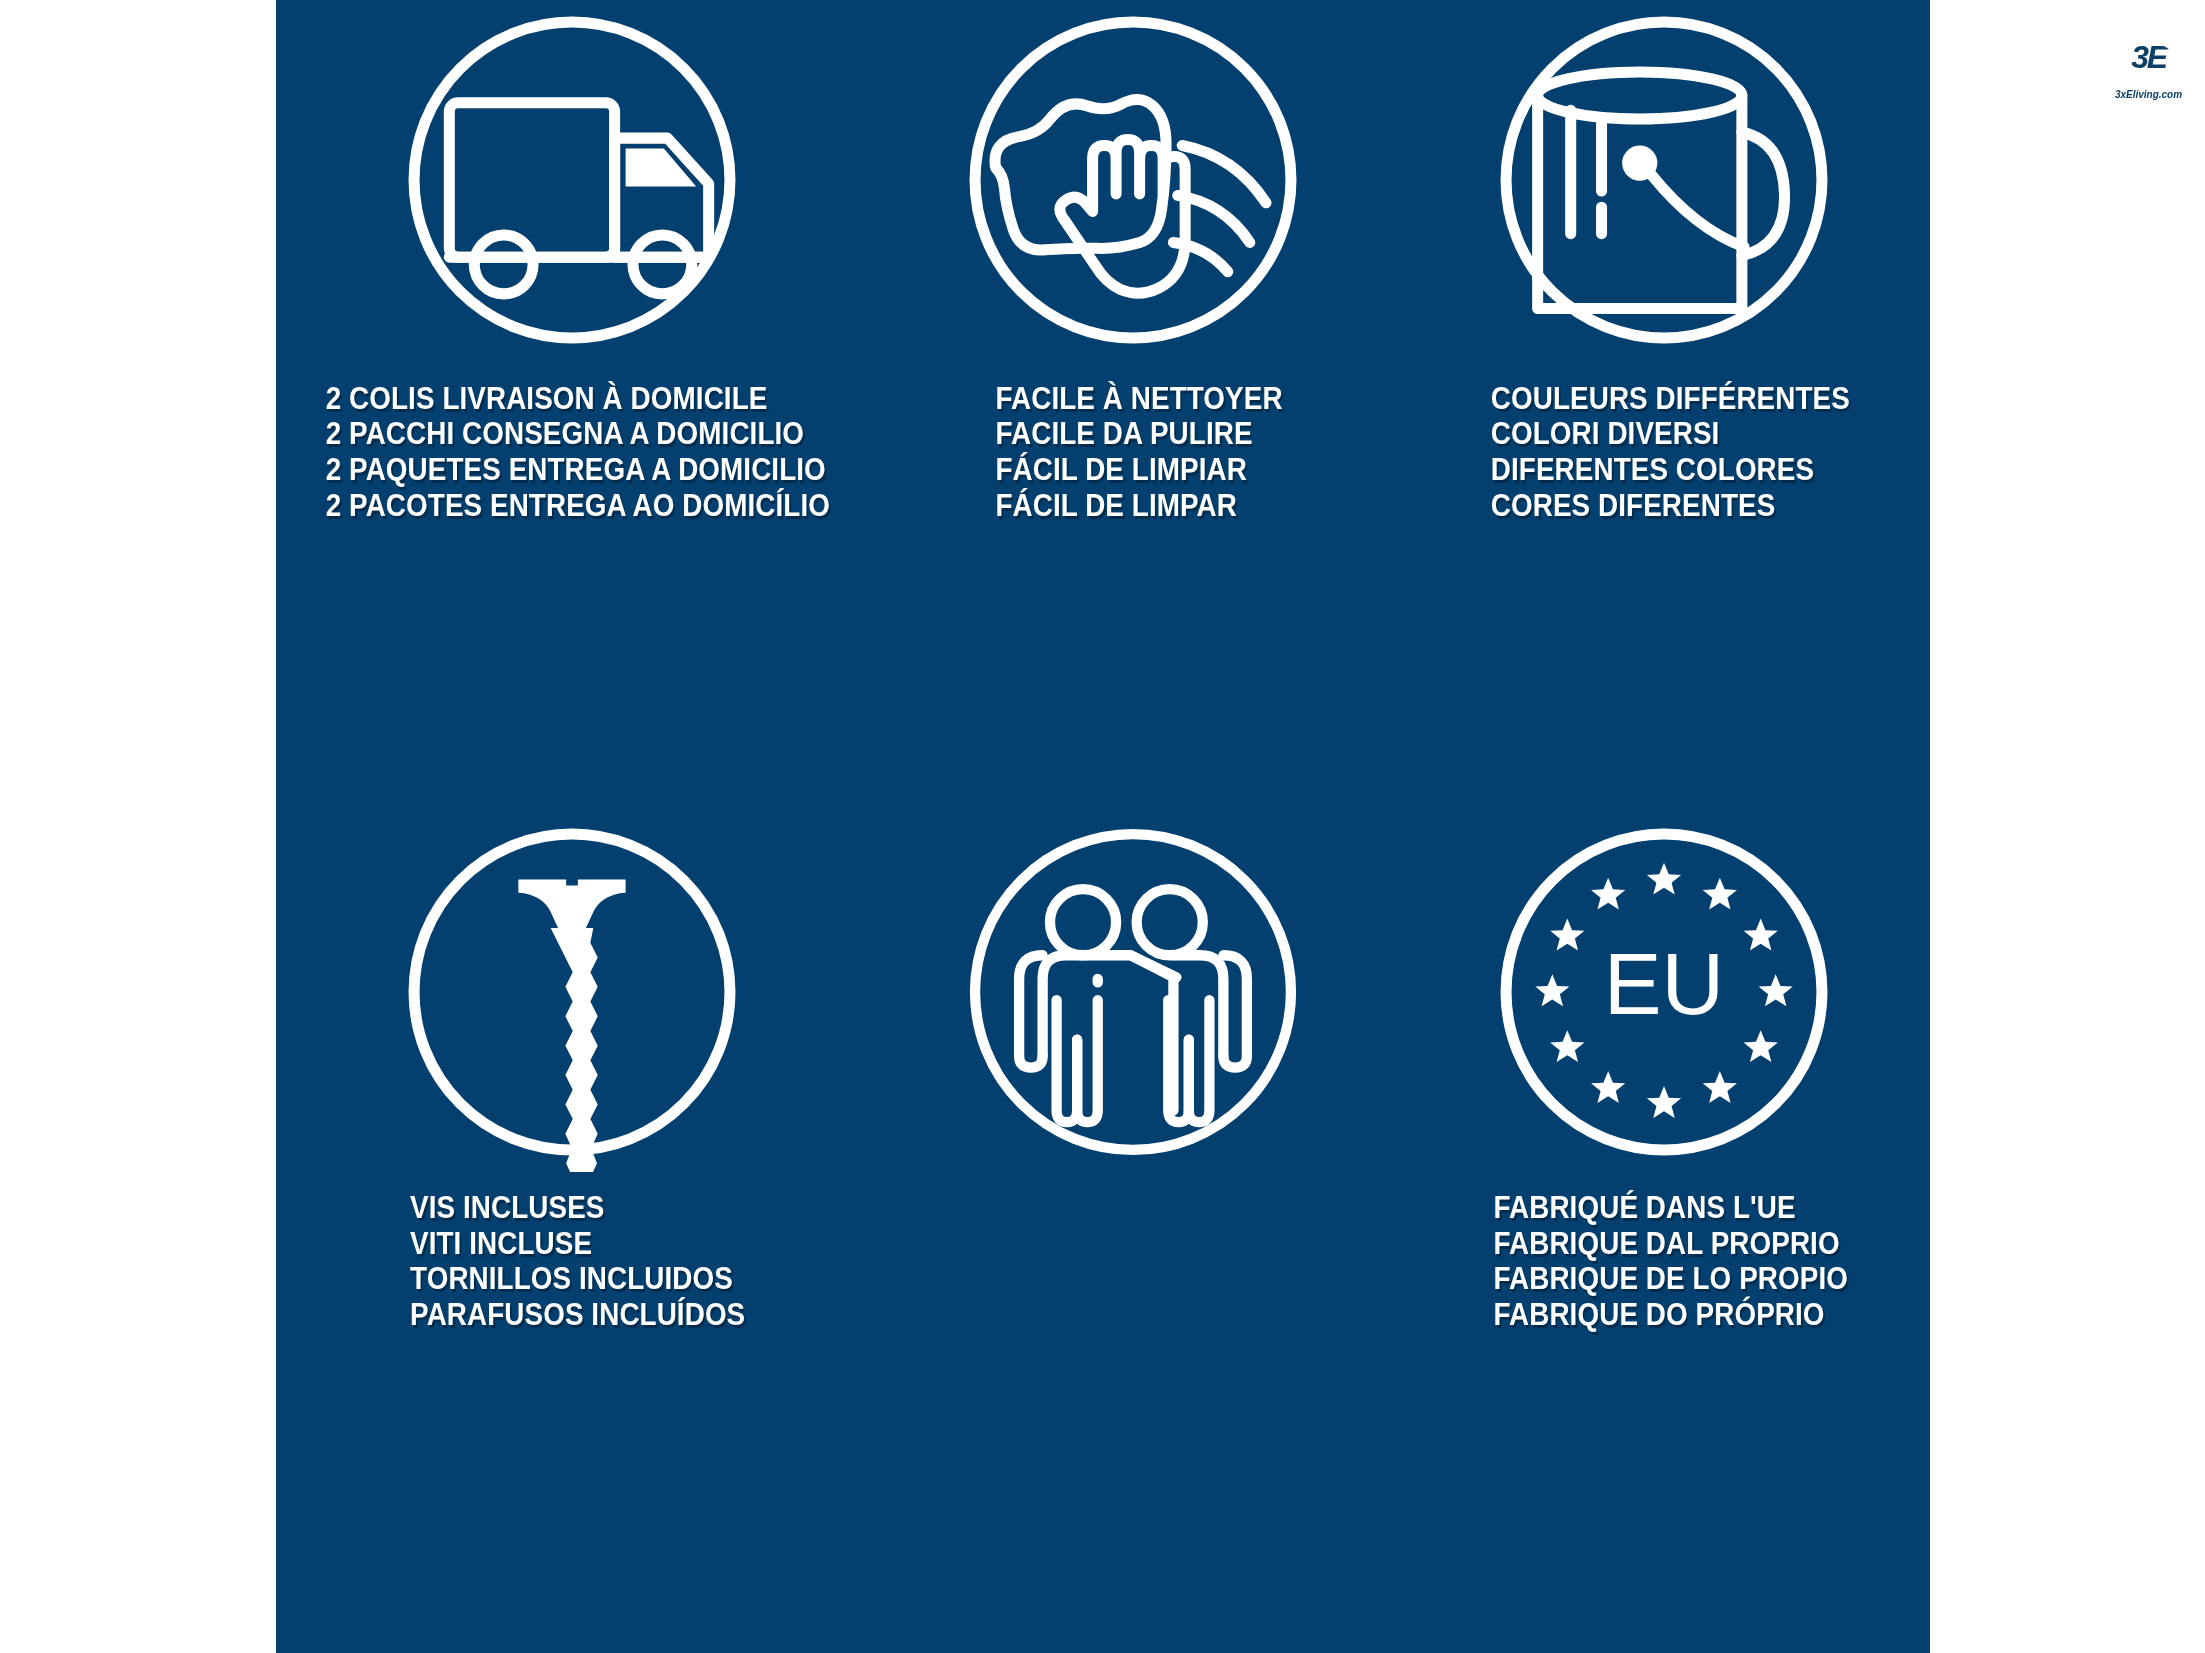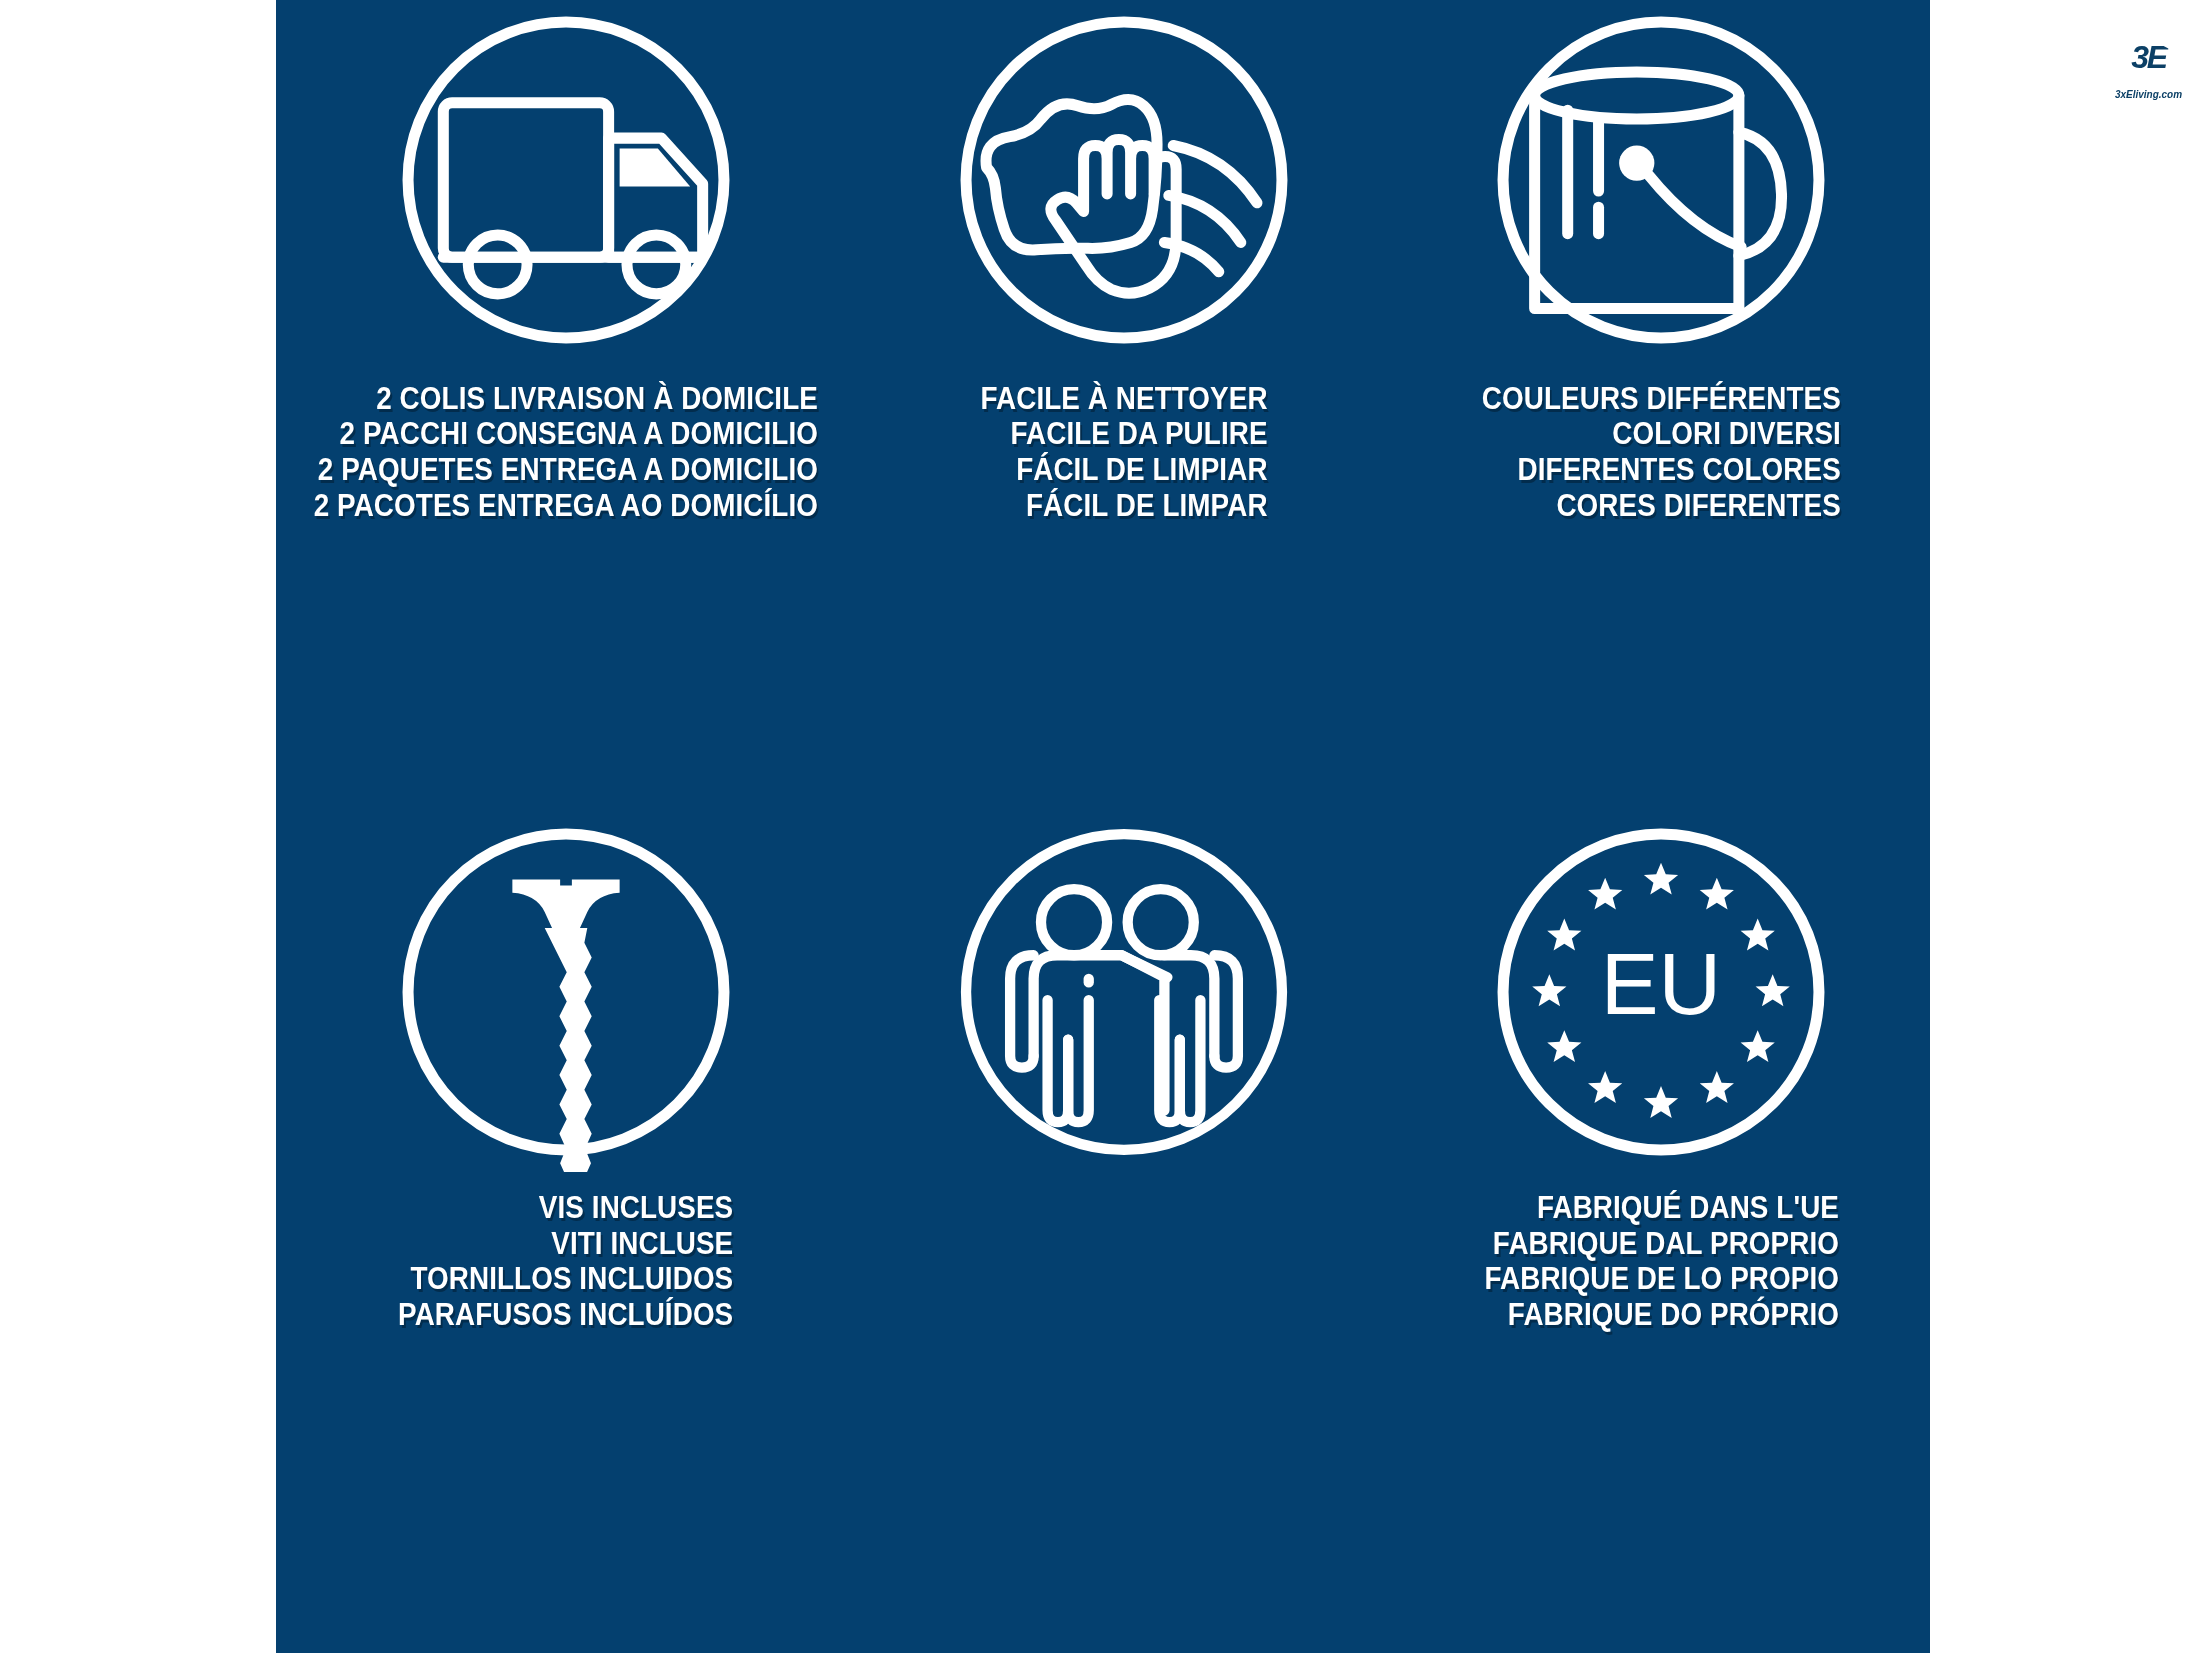--- a/index.html
+++ b/index.html
@@ -62,22 +62,23 @@
   }
 
   .badge {
     width:360px; height:360px;
     display:block;
   }
   .badge svg { display:block; width:360px; height:360px; }
 
   .labels {
     margin-top:20.6px;
-    text-align:right;
+    text-align:left;
     line-height:1.115;
+    padding-left:12px;
   }
   .labels .ln {
     display:block;
     color:#ffffff;
     font-family:"Liberation Sans", sans-serif;
     font-weight:bold;
     font-size:32px;
     letter-spacing:0.1px;
     white-space:nowrap;
     transform:scaleX(0.87);

